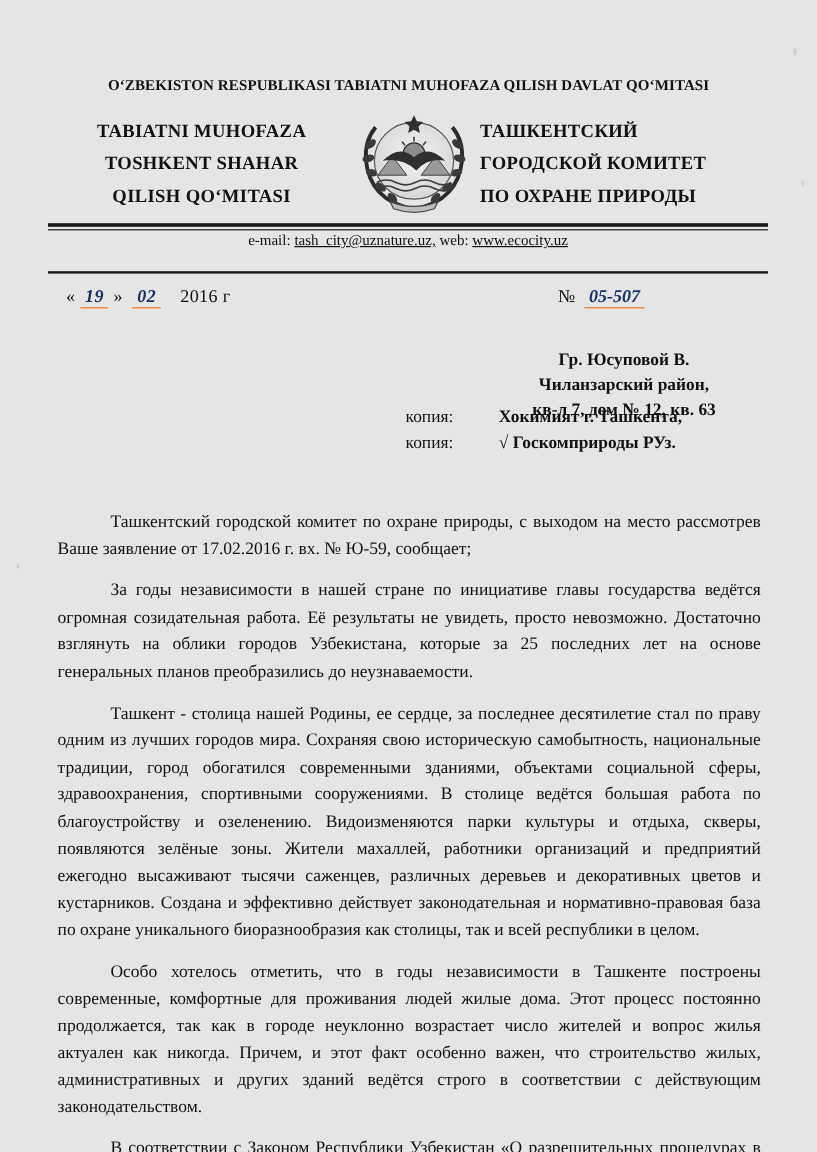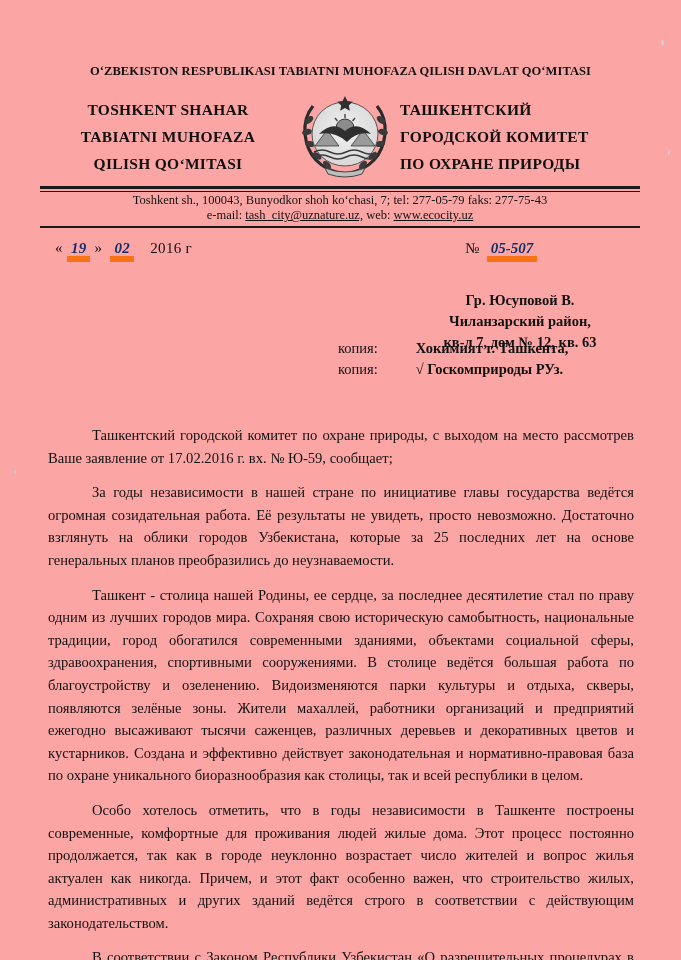--- a/index.html
+++ b/index.html
@@ -12,21 +12,21 @@
     height: 960px;
     position: relative;
     font-family: "Liberation Serif", serif;
     color: #111;
     overflow: hidden;
   }
   .page {
     position: relative;
     width: 681px;
     height: 960px;
-    background: #fca5a5;
+    background: #e5e5e5;
   }
 
   
   .org-line {
     position: absolute;
     top: 64px;
     left: 0;
     width: 681px;
     text-align: center;
     font-size: 12.5px;
@@ -116,21 +116,21 @@
     left: 55px;
     top: 240px;
     font-size: 15px;
     letter-spacing: 0.3px;
   }
   .hw {
     font-family: "Liberation Serif", serif;
     font-style: italic;
     font-weight: bold;
     color: #13306b;
-    border-bottom: 6px solid #f97316;
+    border-bottom: 1px solid #f97316;
     padding: 0 4px;
   }
   .numline {
     position: absolute;
     left: 465px;
     top: 240px;
     font-size: 15px;
   }
 
   
@@ -192,22 +192,22 @@
 <div class="page">
 
   <div class="speck" style="left:661px;top:40px;width:3px;height:6px;"></div>
   <div class="speck" style="left:668px;top:150px;width:2px;height:5px;"></div>
   <div class="speck" style="left:14px;top:470px;width:2px;height:4px;"></div>
 
   <div class="org-line">O‘ZBEKISTON RESPUBLIKASI TABIATNI MUHOFAZA QILISH DAVLAT QO‘MITASI</div>
 
   <div class="header-block">
     <div class="hdr-left">
+      <div>TABIATNI  MUHOFAZA</div>
       <div>TOSHKENT SHAHAR</div>
-      <div>TABIATNI  MUHOFAZA</div>
       <div>QILISH QO‘MITASI</div>
     </div>
 
     <div class="emblem">
       <svg viewBox="0 0 100 84" width="100" height="84" aria-hidden="true">
         <defs>
           <radialGradient id="sun" cx="50%" cy="45%" r="55%">
             <stop offset="0%" stop-color="#f2f2f2"></stop>
             <stop offset="100%" stop-color="#d8d8d8"></stop>
           </radialGradient>
@@ -258,21 +258,20 @@
       <div>ТАШКЕНТСКИЙ</div>
       <div>ГОРОДСКОЙ КОМИТЕТ</div>
       <div>ПО ОХРАНЕ ПРИРОДЫ</div>
     </div>
   </div>
 
   <div class="rule-thick"></div>
   <div class="rule-thin"></div>
 
   <div class="contact">
-    <div>Toshkent sh., 100043, Bunyodkor  shoh  ko‘chasi, 7; tel: 277-05-79 faks: 277-75-43</div>
     <div class="email-line">
       <span>e-mail:</span>
       <span class="link">tash_city@uznature.uz,</span>
       <span>web:</span>
       <span class="link">www.ecocity.uz</span>
     </div>
   </div>
 
   <div class="rule-bottom"></div>
 

